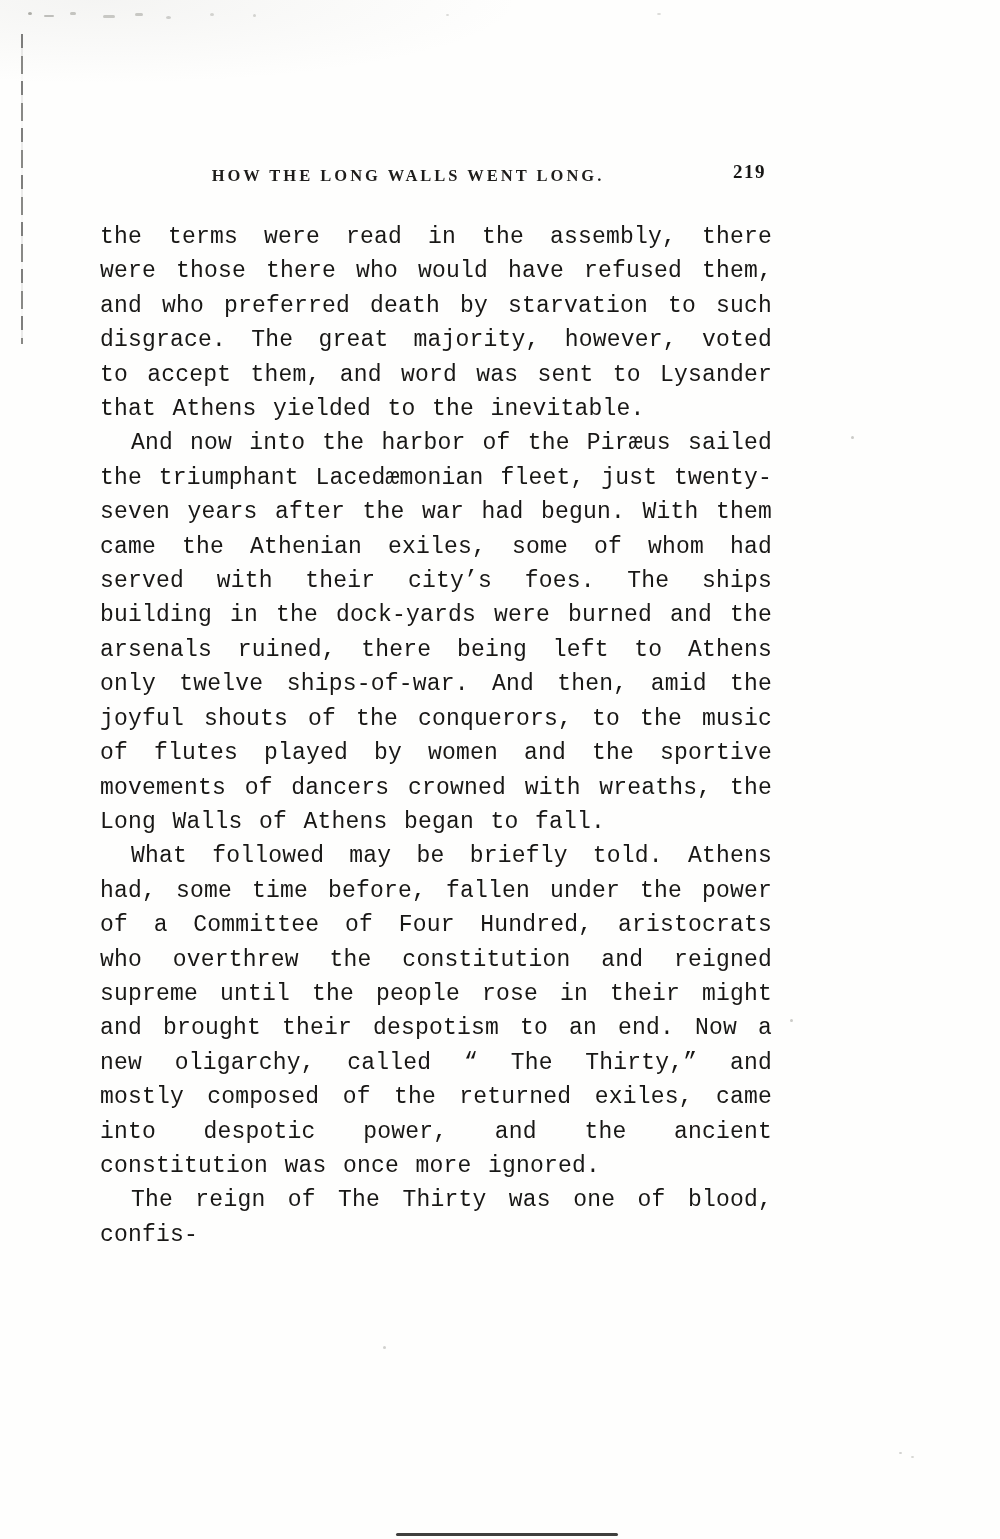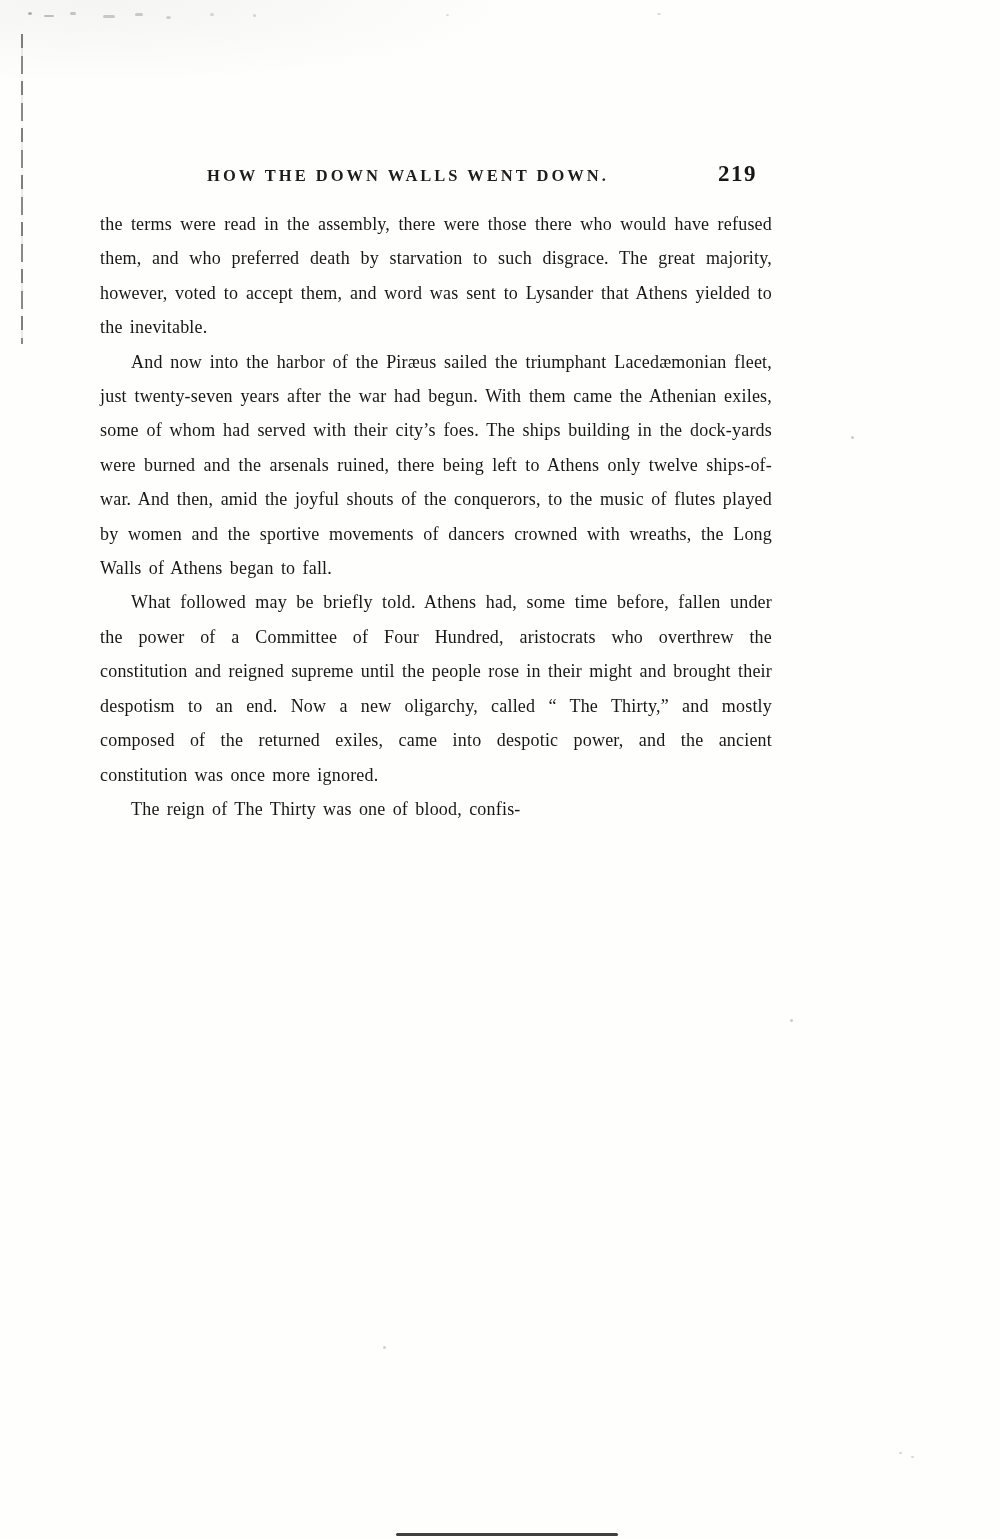--- a/index.html
+++ b/index.html
@@ -80,31 +80,31 @@
     letter-spacing: 3px;
     color: #1e1d1b;
     white-space: nowrap;
   }
   .page-header .running-title {
     display: inline-block;
     transform: translateX(-28px);
   }
   .page-number {
     position: absolute;
-    right: 15px;
+    right: 6px;
     top: -5px;
-    font-size: 23px;
+    font-size: 19px;
     letter-spacing: 1.5px;
     font-weight: 700;
     color: #171614;
   }
   .body-text {
-    margin-top: 21px;
-    font-family: Liberation Serif, serif;
-    font-size: 18px;
+    margin-top: 34px;
+    font-family: Liberation Mono, monospace;
+    font-size: 23px;
     line-height: 34.4px;
     color: #181715;
     text-align: justify;
     word-spacing: 2.5px;
     letter-spacing: 0.2px;
   }
   .para { text-align: justify; }
   .para.indent { text-indent: 31px; }
 </style>
 </head>
@@ -128,21 +128,21 @@
   <span class="speck s12"></span>
   <span class="speck s13"></span>
   <span class="speck s14"></span>
   <span class="speck s15"></span>
 
   <div class="artifact-bottom"></div>
 
   <div class="content">
 
     <header class="page-header">
-      <span class="running-title">HOW THE DOWN WALLS WENT DOWN.</span>
+      <span class="running-title">HOW THE LONG WALLS WENT LONG.</span>
       <span class="page-number">219</span>
     </header>
 
     <main class="body-text">
       <p class="para">the terms were read in the assembly, there were those there who would have refused them, and who preferred death by starvation to such disgrace. The great majority, however, voted to accept them, and word was sent to Lysander that Athens yielded to the inevitable.</p>
       <p class="para indent">And now into the harbor of the Piræus sailed the triumphant Lacedæmonian fleet, just twenty-seven years after the war had begun. With them came the Athenian exiles, some of whom had served with their city’s foes. The ships building in the dock-yards were burned and the arsenals ruined, there being left to Athens only twelve ships-of-war. And then, amid the joyful shouts of the conquerors, to the music of flutes played by women and the sportive movements of dancers crowned with wreaths, the Long Walls of Athens began to fall.</p>
       <p class="para indent">What followed may be briefly told. Athens had, some time before, fallen under the power of a Committee of Four Hundred, aristocrats who overthrew the constitution and reigned supreme until the people rose in their might and brought their despotism to an end. Now a new oligarchy, called “ The Thirty,” and mostly composed of the returned exiles, came into despotic power, and the ancient constitution was once more ignored.</p>
       <p class="para indent">The reign of The Thirty was one of blood, confis-</p>
     </main>
 

